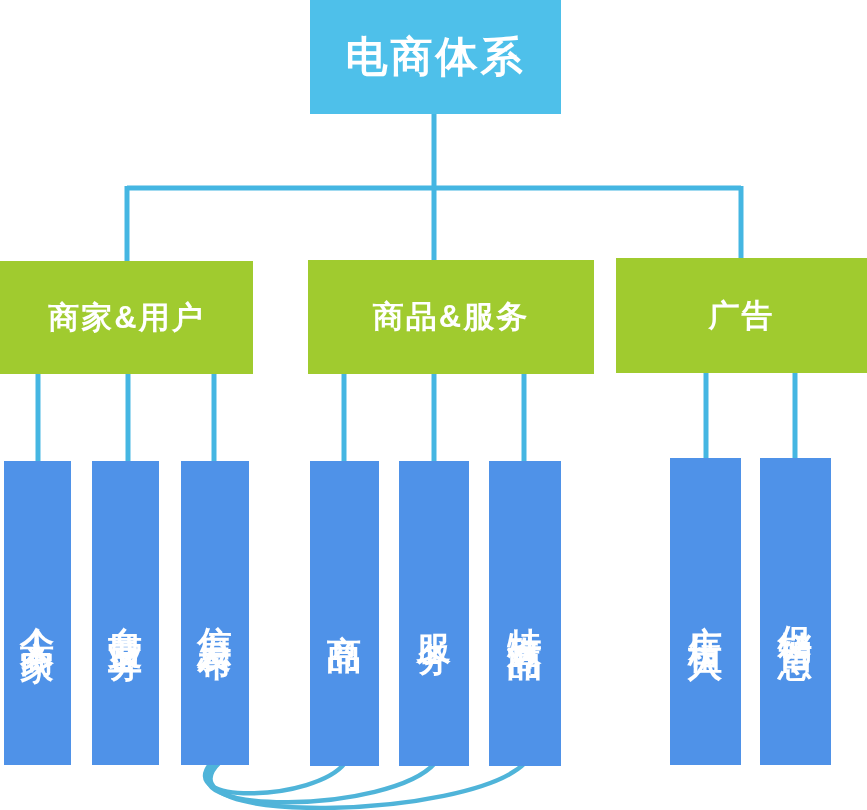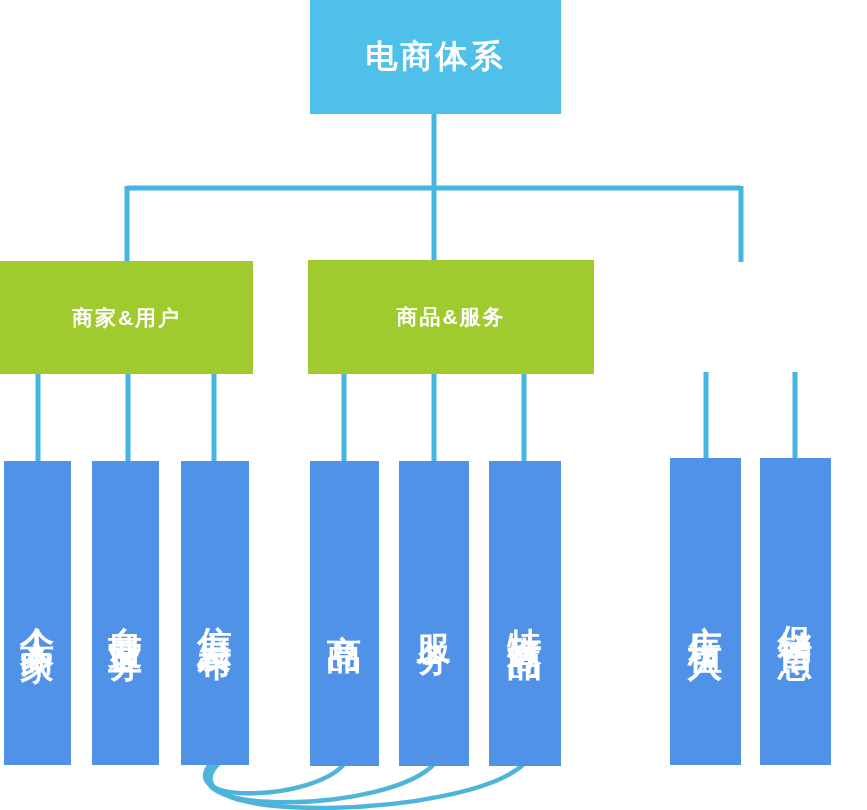--- a/index.html
+++ b/index.html
@@ -37,26 +37,26 @@
     position: absolute;
     display: flex;
     align-items: center;
     justify-content: center;
     z-index: 1;
     color: #ffffff;
     font-weight: bold;
   }
   .root-box {
     background: #4ec0ea;
-    font-size: 32px;
+    font-size: 42px;
     letter-spacing: 3px;
   }
   .branch-box {
     background: #a0cb2f;
-    font-size: 21px;
+    font-size: 31px;
     letter-spacing: 2px;
   }
   .leaf-box {
     background: #4f92e8;
   }
   .leaf-box span {
     writing-mode: vertical-rl;
     text-orientation: upright;
     font-size: 34px;
     font-weight: bold;
@@ -98,20 +98,23 @@
   <div class="box root-box" style="left:310px; top:0; width:251px; height:114px;">
     <span>电商体系</span>
   </div>
 
   <div class="box branch-box" style="left:0; top:261px; width:253px; height:113px;">
     <span>商家&amp;用户</span>
   </div>
   <div class="box branch-box" style="left:308px; top:260px; width:286px; height:114px;">
     <span>商品&amp;服务</span>
   </div>
+  <div class="box branch-box" style="left:616px; top:258px; width:251px; height:115px;">
+    <span>广告</span>
+  </div>
 
   <div class="box leaf-box" style="left:4px; top:461px; width:67px; height:304px;">
     <span>个人商家</span>
   </div>
   <div class="box leaf-box" style="left:92px; top:461px; width:67px; height:304px;">
     <span>自营业务</span>
   </div>
   <div class="box leaf-box" style="left:181px; top:461px; width:68px; height:304px;">
     <span>信息发布</span>
   </div>

